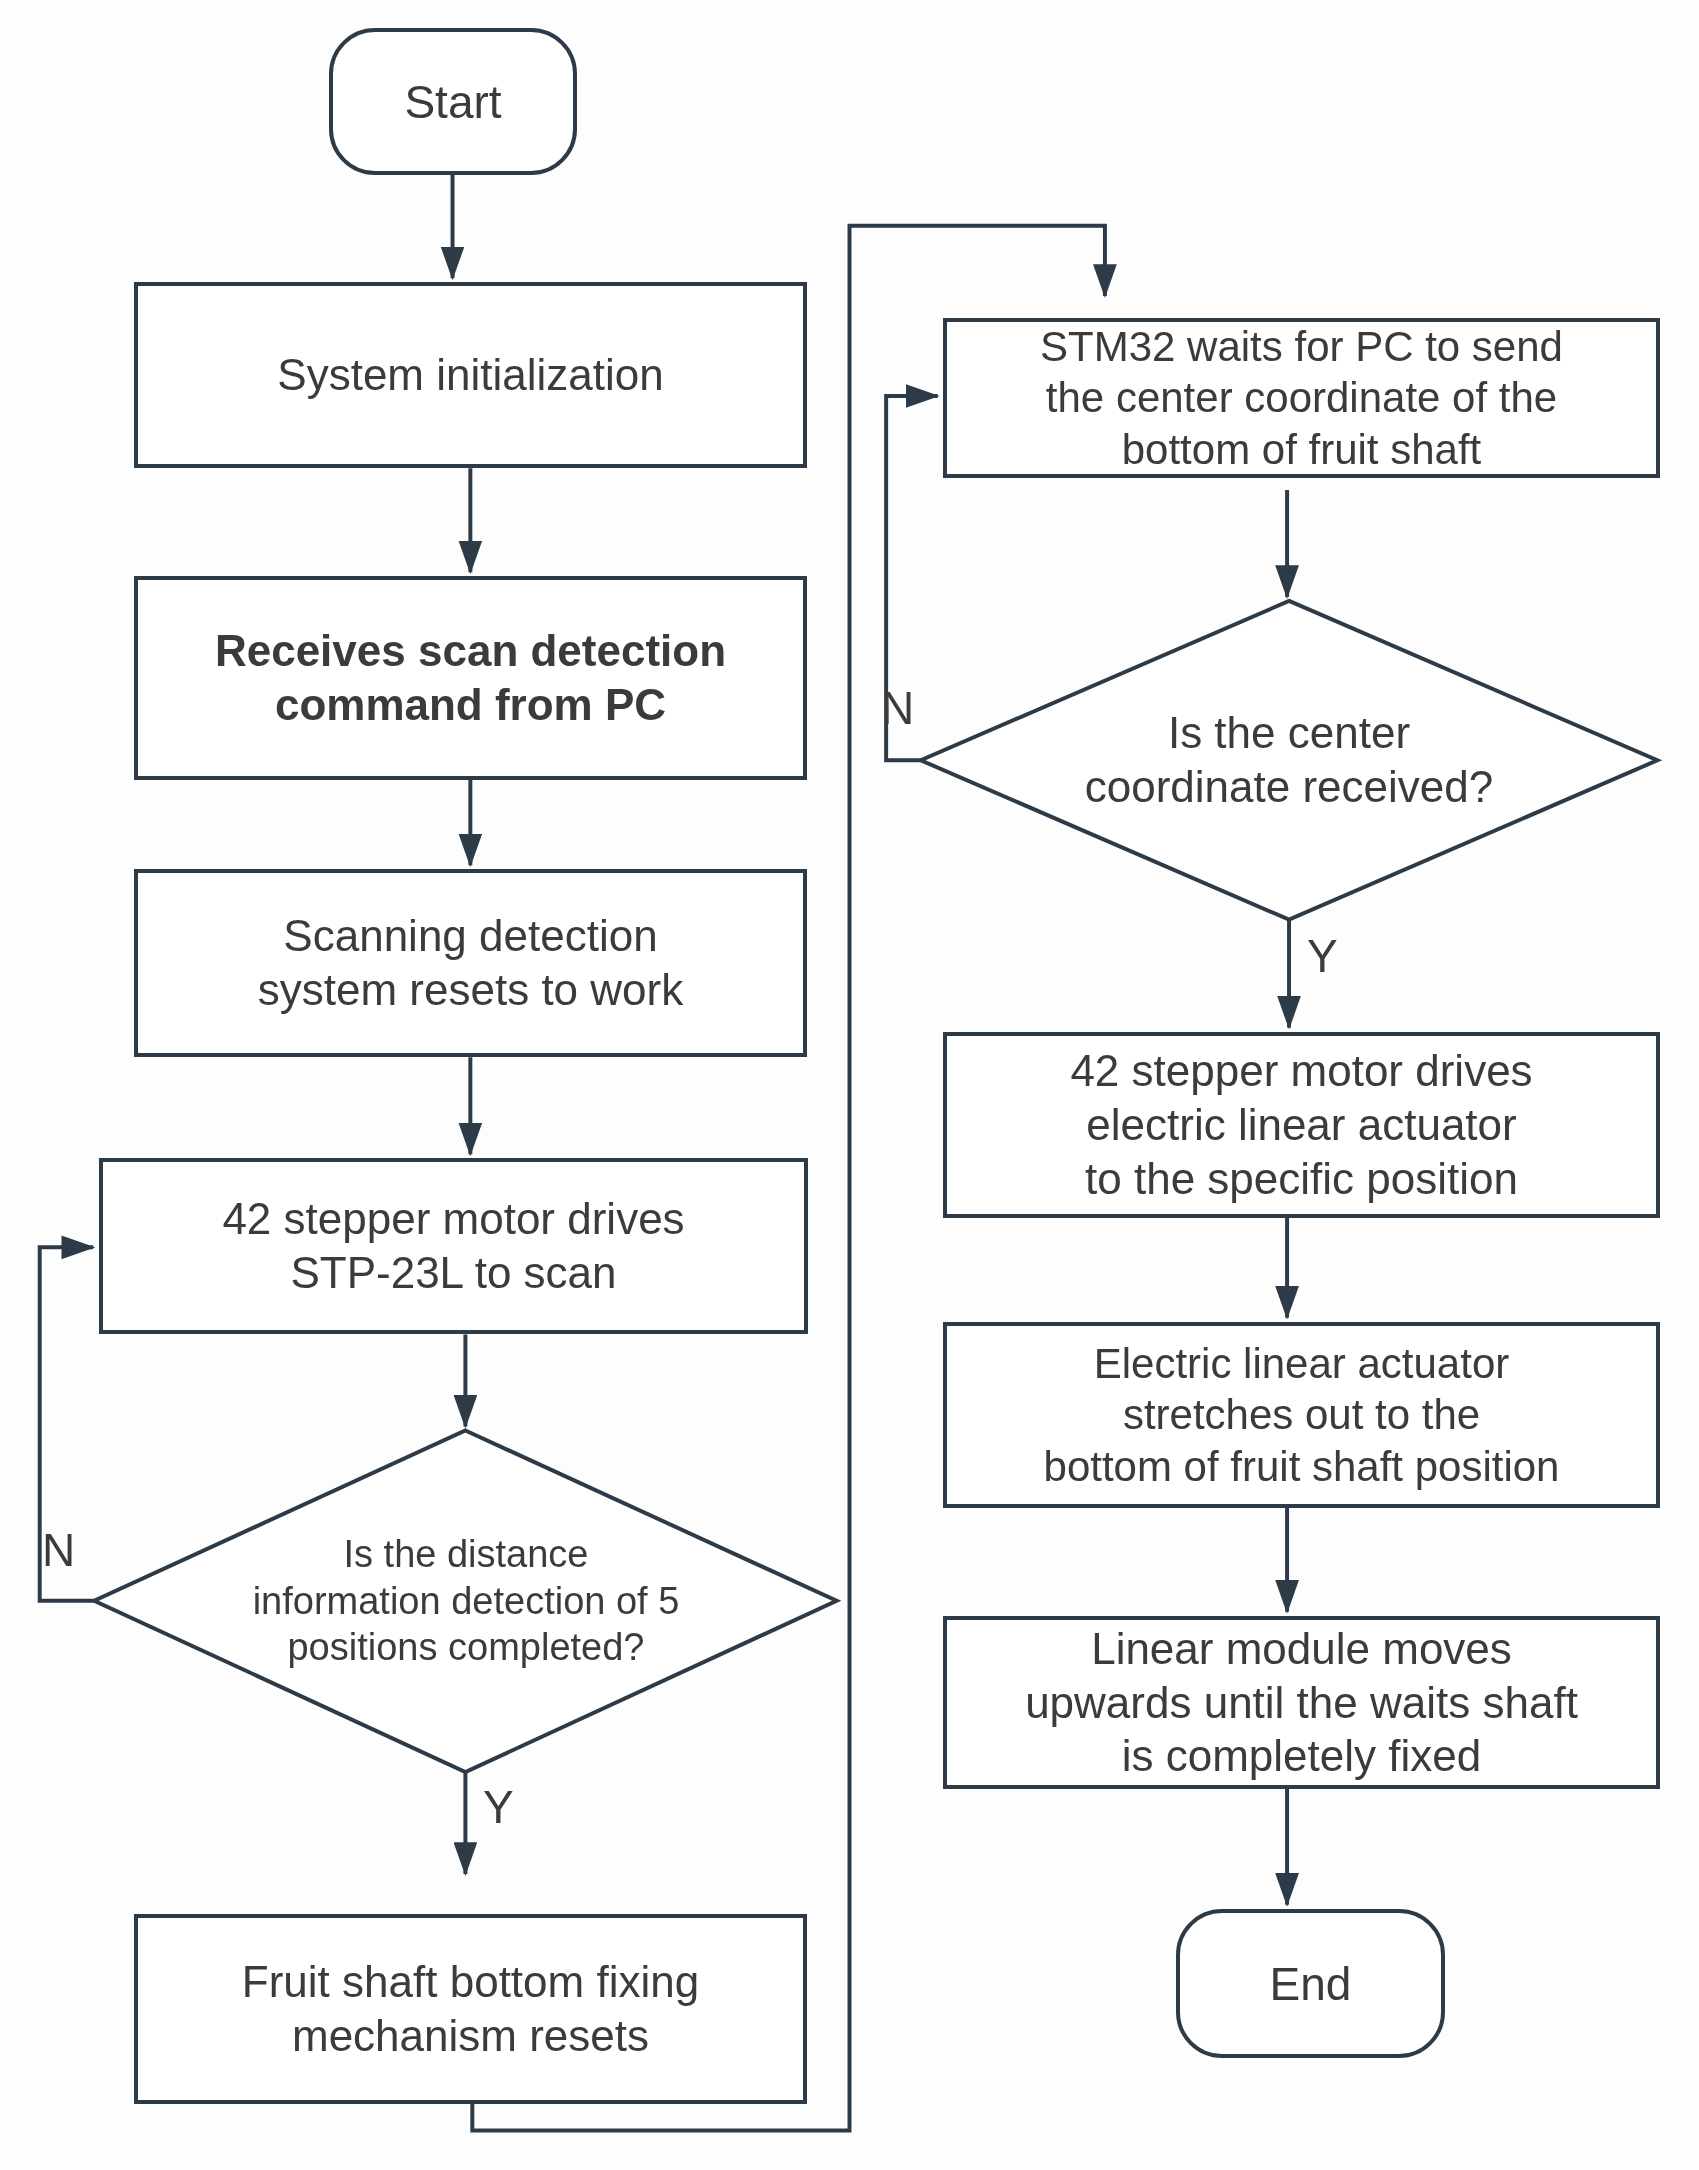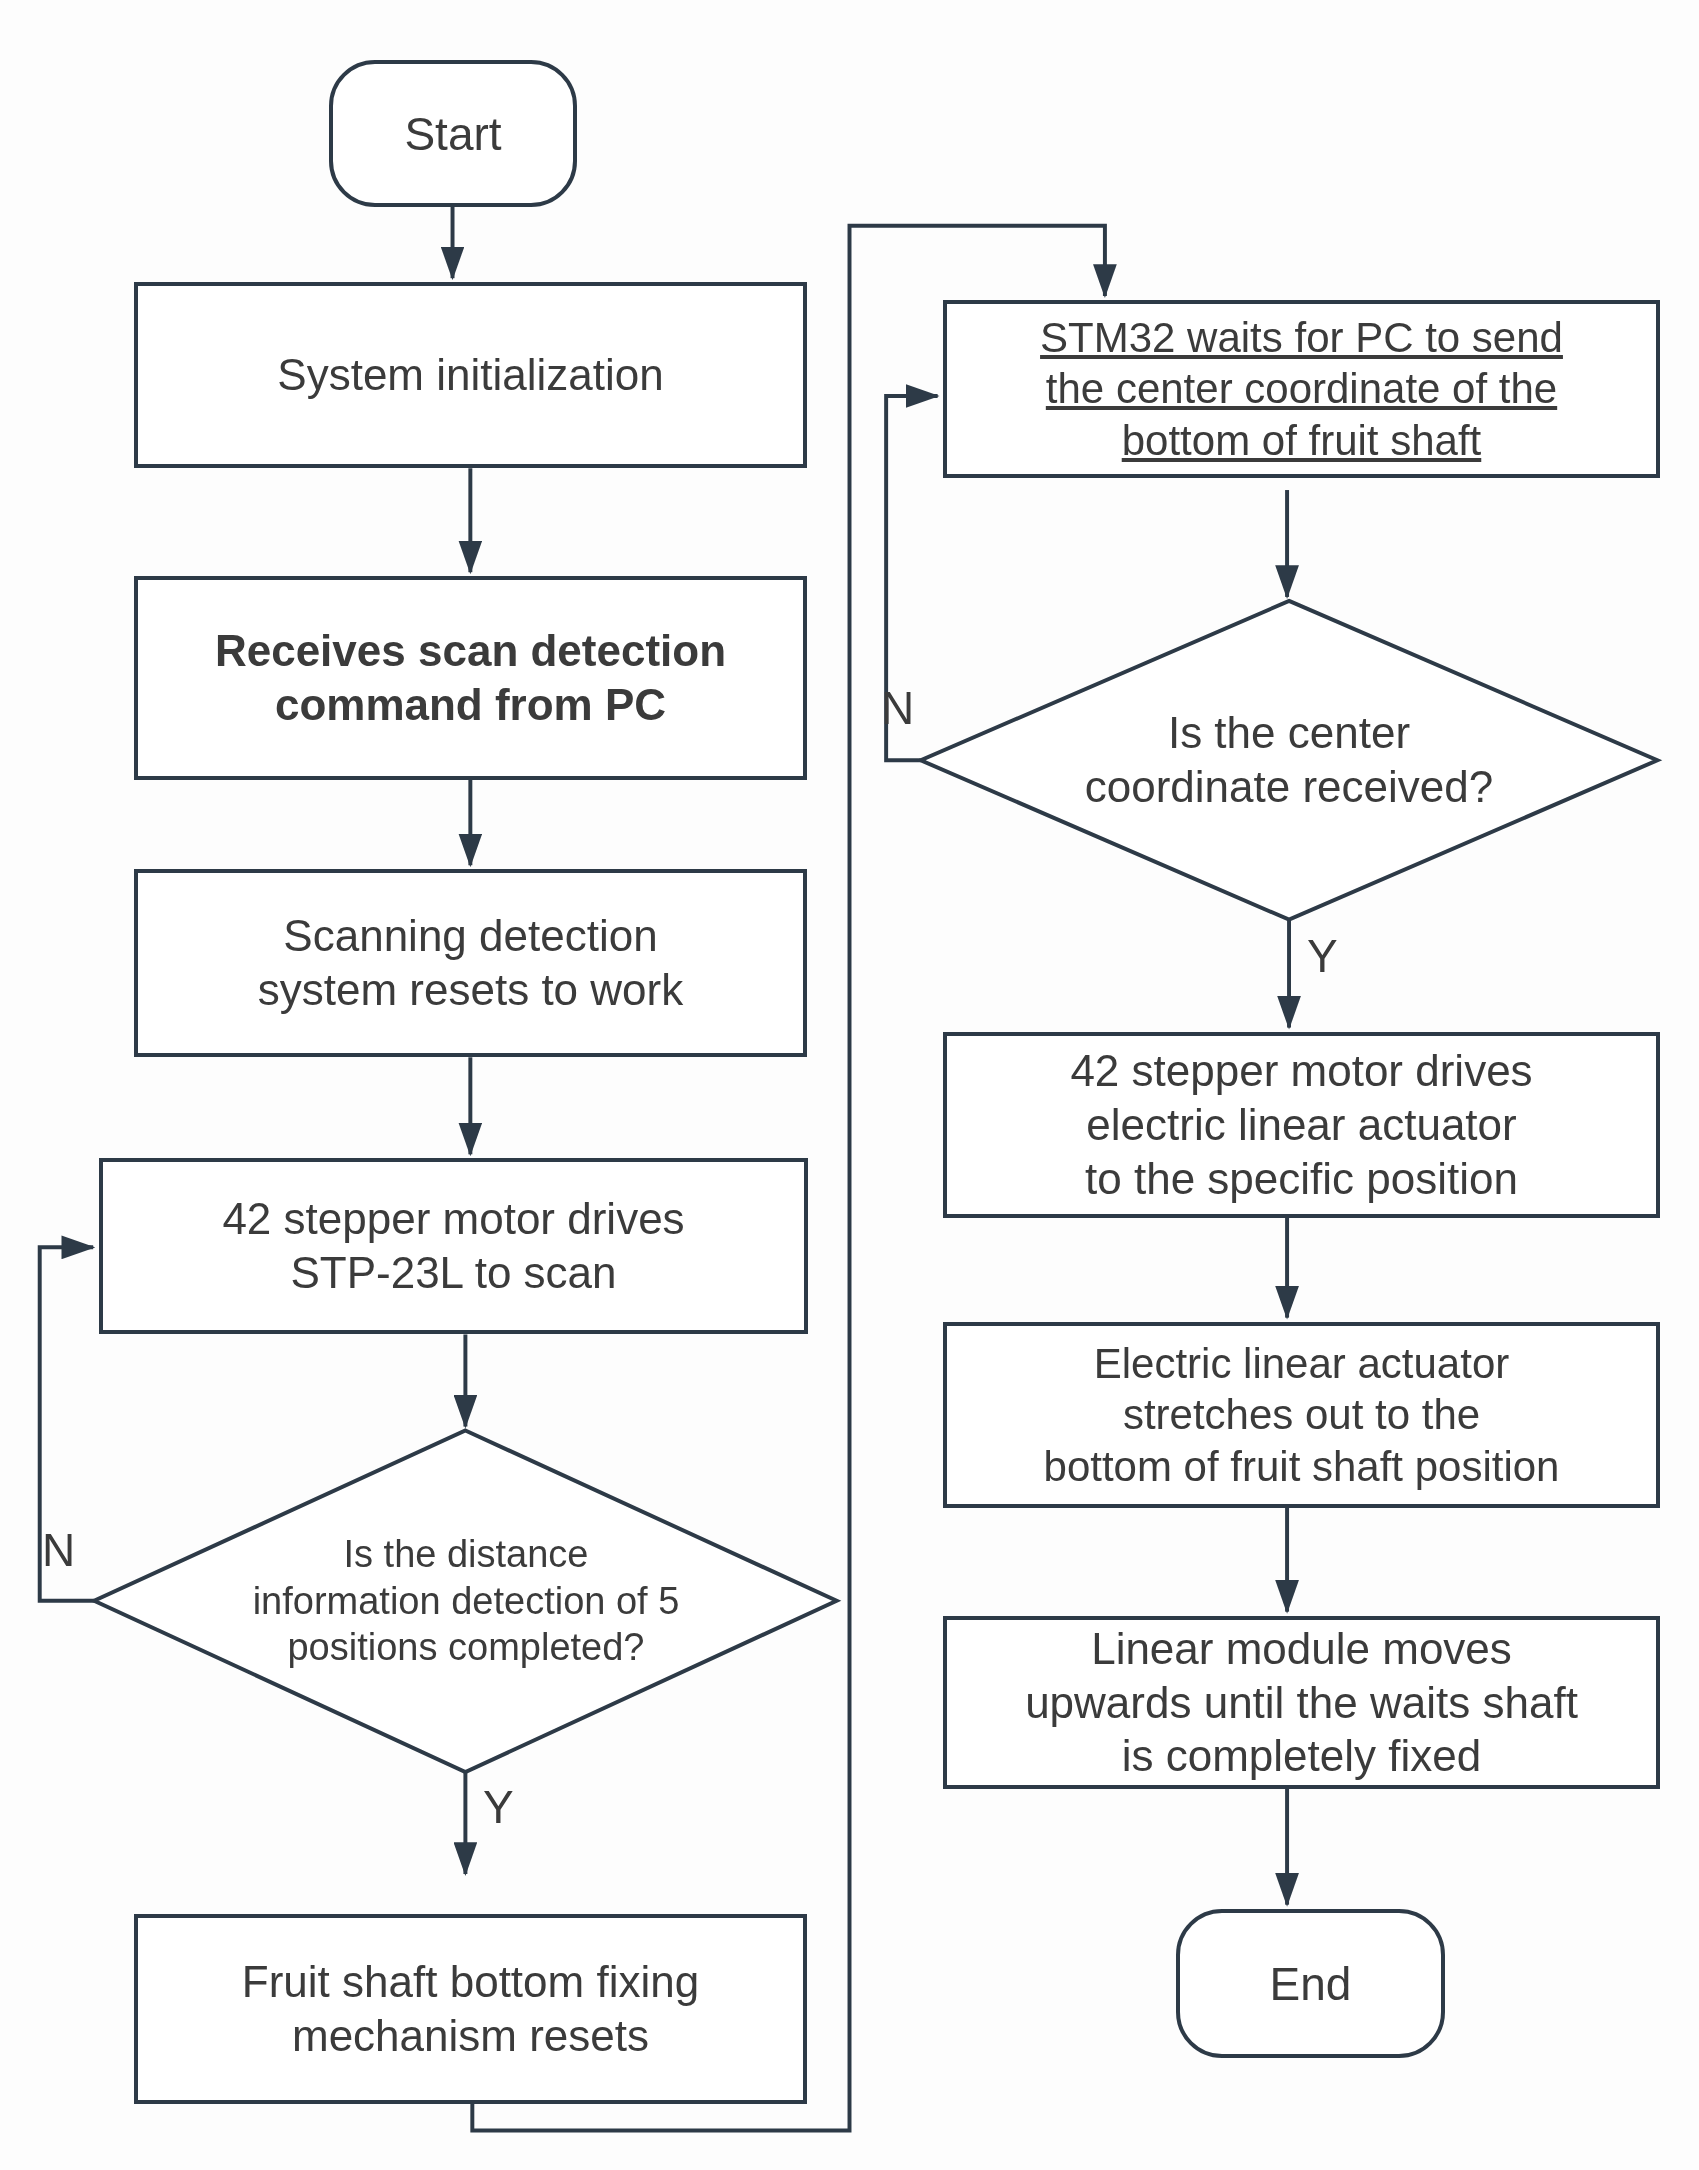--- a/index.html
+++ b/index.html
@@ -71,21 +71,21 @@
     <path class="flowline" d="M1300,1230 V1331" marker-end="url(#arrow)"></path>
     <path class="flowline" d="M1300,1523 V1628" marker-end="url(#arrow)"></path>
     <path class="flowline" d="M1300,1807 V1924" marker-end="url(#arrow)"></path>
 
     <path class="flowline" d="M930,768 H895 V400 H947" marker-end="url(#arrow)"></path>
 
     <polygon class="shape" points="470,1445 845,1617 470,1790 95,1617"></polygon>
     <polygon class="shape" points="1302,607 1674,768 1302,929 930,768"></polygon>
   </svg>
 
-  <div class="node terminator" style="left:329px;top:28px;width:248px;height:147px;margin-top:32px;">
+  <div class="node terminator" style="left:329px;top:28px;width:248px;height:147px;">
     <span class="node-label">Start</span>
   </div>
 
   <div class="node process" style="left:134px;top:282px;width:673px;height:186px;">
     <span class="node-label">System initialization</span>
   </div>
 
   <div class="node process" style="left:134px;top:576px;width:673px;height:204px;font-weight:bold;">
     <span class="node-label">Receives scan detection
 command from PC</span>
@@ -105,21 +105,21 @@
     <span class="node-label">Is the distance
 information detection of 5
 positions completed?</span>
   </div>
 
   <div class="node process" style="left:134px;top:1878px;width:673px;height:190px;margin-top:36px;">
     <span class="node-label">Fruit shaft bottom fixing
 mechanism resets</span>
   </div>
 
-  <div class="node process small" style="left:943px;top:300px;width:717px;height:178px;text-decoration:underline;">
+  <div class="node process small" style="left:943px;top:318px;width:717px;height:160px;">
     <span class="node-label">STM32 waits for PC to send
 the center coordinate of the
 bottom of fruit shaft</span>
   </div>
 
   <div class="dlabel" style="left:992px;top:651px;width:594px;height:218px;font-size:44px;">
     <span class="node-label">Is the center
 coordinate received?</span>
   </div>
 

